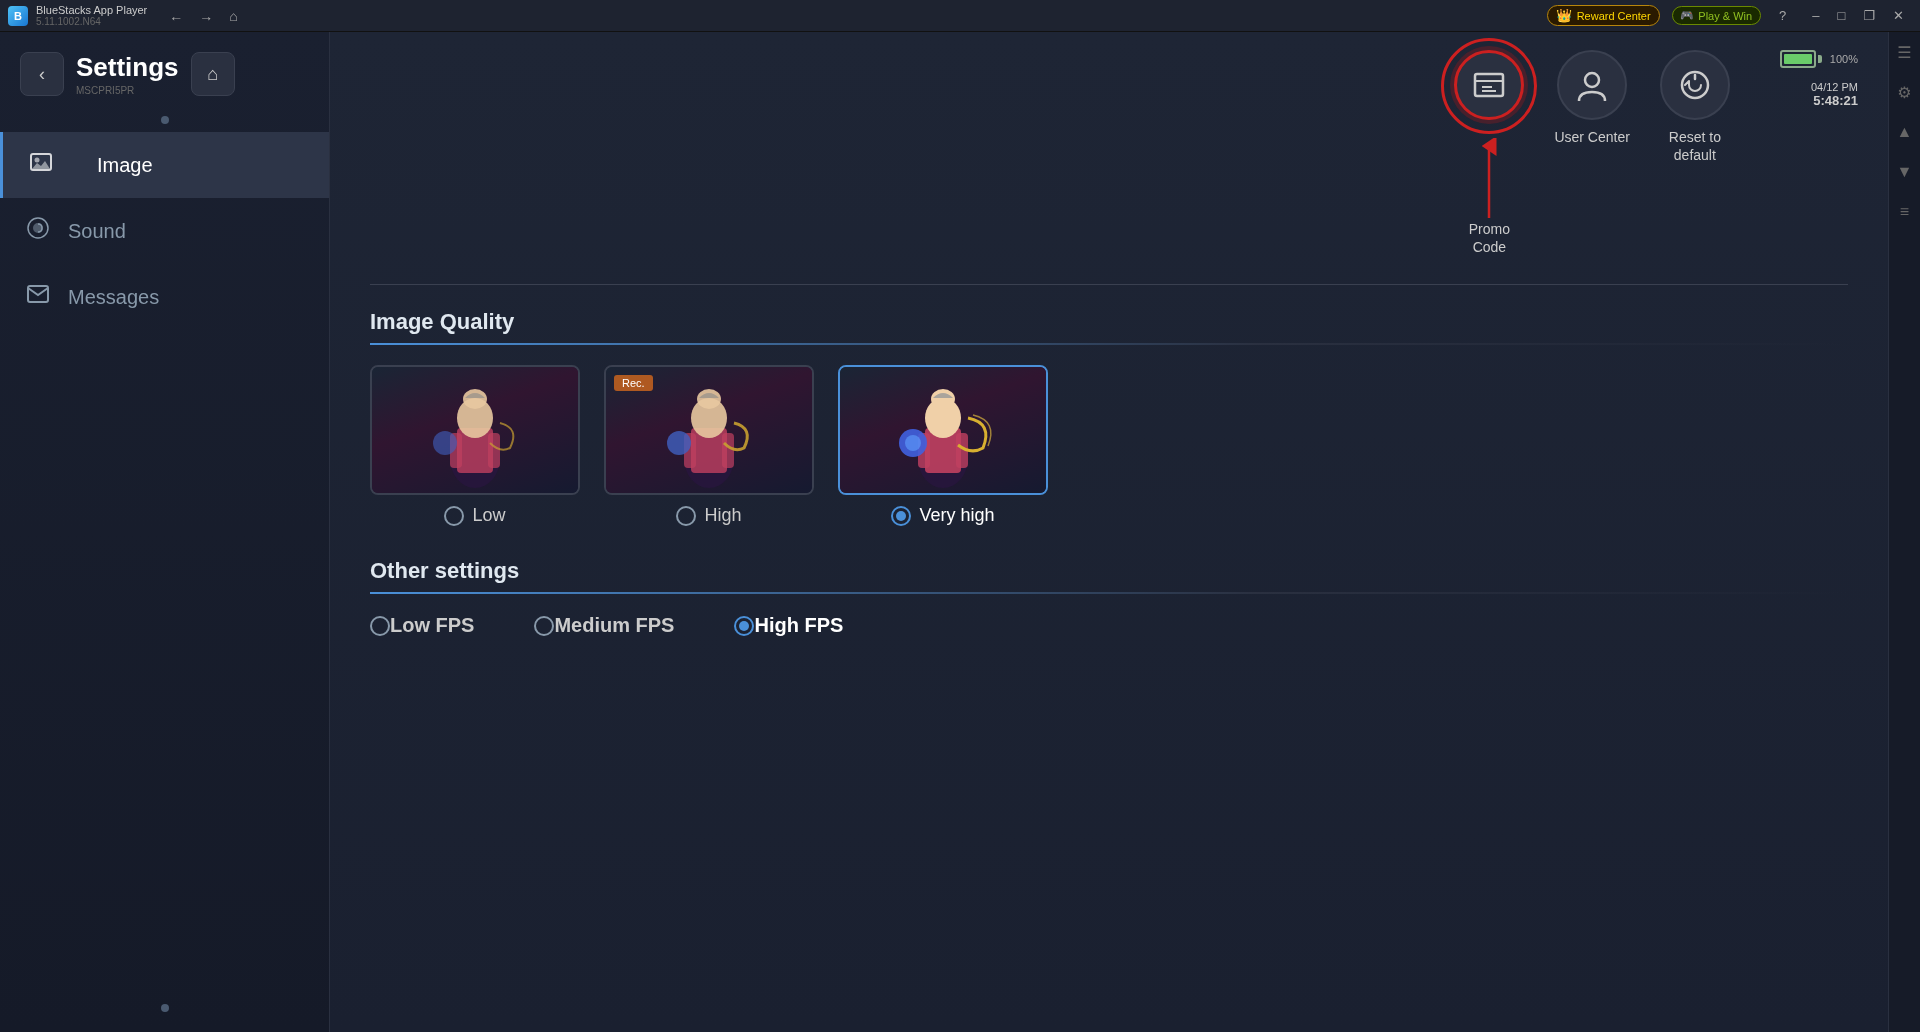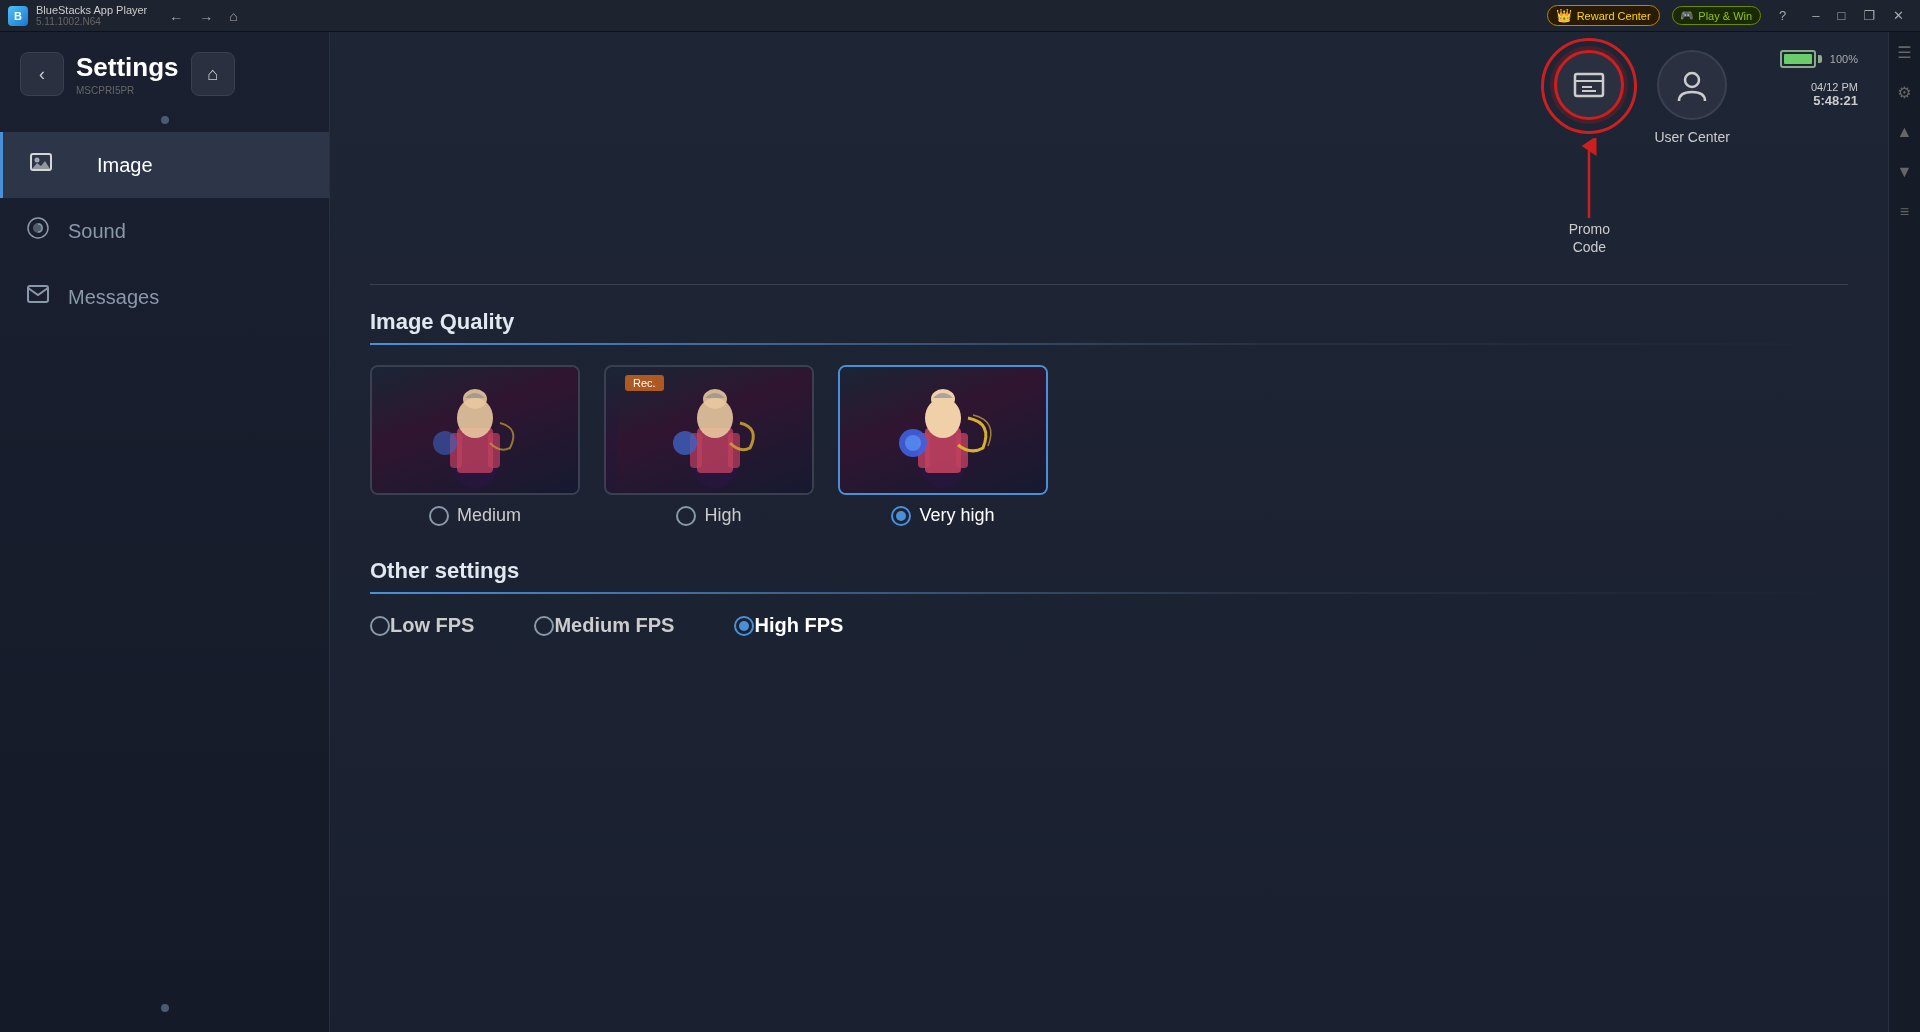--- a/index.html
+++ b/index.html
@@ -566,20 +566,30 @@
       <div class="toolbar-btn">
         <div class="icon-circle">
           <svg width="36" height="36" viewBox="0 0 36 36" fill="none">
             <circle cx="18" cy="13" r="7" stroke="#ccc" stroke-width="2.5" fill="none"></circle>
             <path d="M5 34 Q5 25 18 25 Q31 25 31 34" stroke="#ccc" stroke-width="2.5" fill="none"></path>
           </svg>
         </div>
         <div class="btn-label">User Center</div>
       </div>
 
+      <div class="toolbar-btn">
+        <div class="icon-circle">
+          <svg width="36" height="36" viewBox="0 0 36 36" fill="none">
+            <circle cx="18" cy="18" r="13" stroke="#ccc" stroke-width="2.5" fill="none"></circle>
+            <path d="M18 8 L18 12" stroke="#ccc" stroke-width="2.5" stroke-linecap="round"></path>
+            <path d="M24 18 A6 6 0 1 1 12 18 L12 14 L8 18" stroke="#ccc" stroke-width="2" fill="none" stroke-linecap="round" stroke-linejoin="round"></path>
+          </svg>
+        </div>
+        <div class="btn-label">Reset to<br>default</div>
+      </div>
 
       <div style="display:flex;flex-direction:column;align-items:flex-end;gap:13px;margin-left:20px;">
         <div style="display:flex;align-items:center;gap:8px;">
           <div class="battery-icon">
             <div class="battery-body">
               <div class="battery-fill"></div>
             </div>
             <div class="battery-tip"></div>
           </div>
           <span class="battery-percent">100%</span>
@@ -594,45 +604,45 @@
     <div class="content-divider"></div>
 
     <div class="content-sections">
 
       <div>
         <div class="section-title">Image Quality</div>
         <div class="section-divider"></div>
 
         <div class="quality-grid">
 
-
           <div class="quality-item">
-            <div class="quality-image thumb-bg-med">
+            <div class="quality-image thumb-bg-low">
               <div class="quality-image-inner" style="background:linear-gradient(160deg,#1a2535 0%,#301530 40%,#151a30 100%);">
                 <svg width="120" height="120" viewBox="0 0 120 120" class="char-svg">
                   <ellipse cx="60" cy="85" rx="25" ry="30" fill="#2a1540" opacity="0.7"></ellipse>
                   <rect x="42" y="55" width="36" height="45" rx="4" fill="#c04060" opacity="0.8"></rect>
                   <ellipse cx="60" cy="45" rx="18" ry="20" fill="#e8c8a0" opacity="0.9"></ellipse>
                   <rect x="35" y="60" width="12" height="35" rx="4" fill="#c04060" opacity="0.7"></rect>
                   <rect x="73" y="60" width="12" height="35" rx="4" fill="#c04060" opacity="0.7"></rect>
                   <ellipse cx="60" cy="26" rx="12" ry="10" fill="#e8c8a0" opacity="0.9"></ellipse>
                   <path d="M50 25 Q60 15 70 25" fill="#888" opacity="0.6"></path>
                   <circle cx="30" cy="70" r="12" fill="#4060c0" opacity="0.6"></circle>
                   <path d="M85 50 Q105 55 95 75 Q85 80 75 70" fill="none" stroke="#c8a030" stroke-width="2" opacity="0.7"></path>
                 </svg>
               </div>
             </div>
             <div class="quality-radio-row">
               <div class="radio-btn"></div>
-              <span class="quality-label">Medium</span>
+              <span class="quality-label">Low</span>
             </div>
           </div>
 
+
           <div class="quality-item">
-            <div class="quality-image thumb-bg-high" style="position:relative;padding-left:11px;">
+            <div class="quality-image thumb-bg-high" style="position:relative;">
               <div class="quality-image-inner" style="background:linear-gradient(160deg,#1a2535 0%,#301530 40%,#151a30 100%);">
                 <div class="rec-badge">Rec.</div>
                 <svg width="120" height="120" viewBox="0 0 120 120" class="char-svg">
                   <ellipse cx="60" cy="85" rx="25" ry="30" fill="#2a1540" opacity="0.7"></ellipse>
                   <rect x="42" y="55" width="36" height="45" rx="4" fill="#c04060" opacity="0.8"></rect>
                   <ellipse cx="60" cy="45" rx="18" ry="20" fill="#e8c8a0" opacity="0.9"></ellipse>
                   <rect x="35" y="60" width="12" height="35" rx="4" fill="#c04060" opacity="0.7"></rect>
                   <rect x="73" y="60" width="12" height="35" rx="4" fill="#c04060" opacity="0.7"></rect>
                   <ellipse cx="60" cy="26" rx="12" ry="10" fill="#e8c8a0" opacity="0.9"></ellipse>
                   <path d="M50 25 Q60 15 70 25" fill="#888" opacity="0.6"></path>

